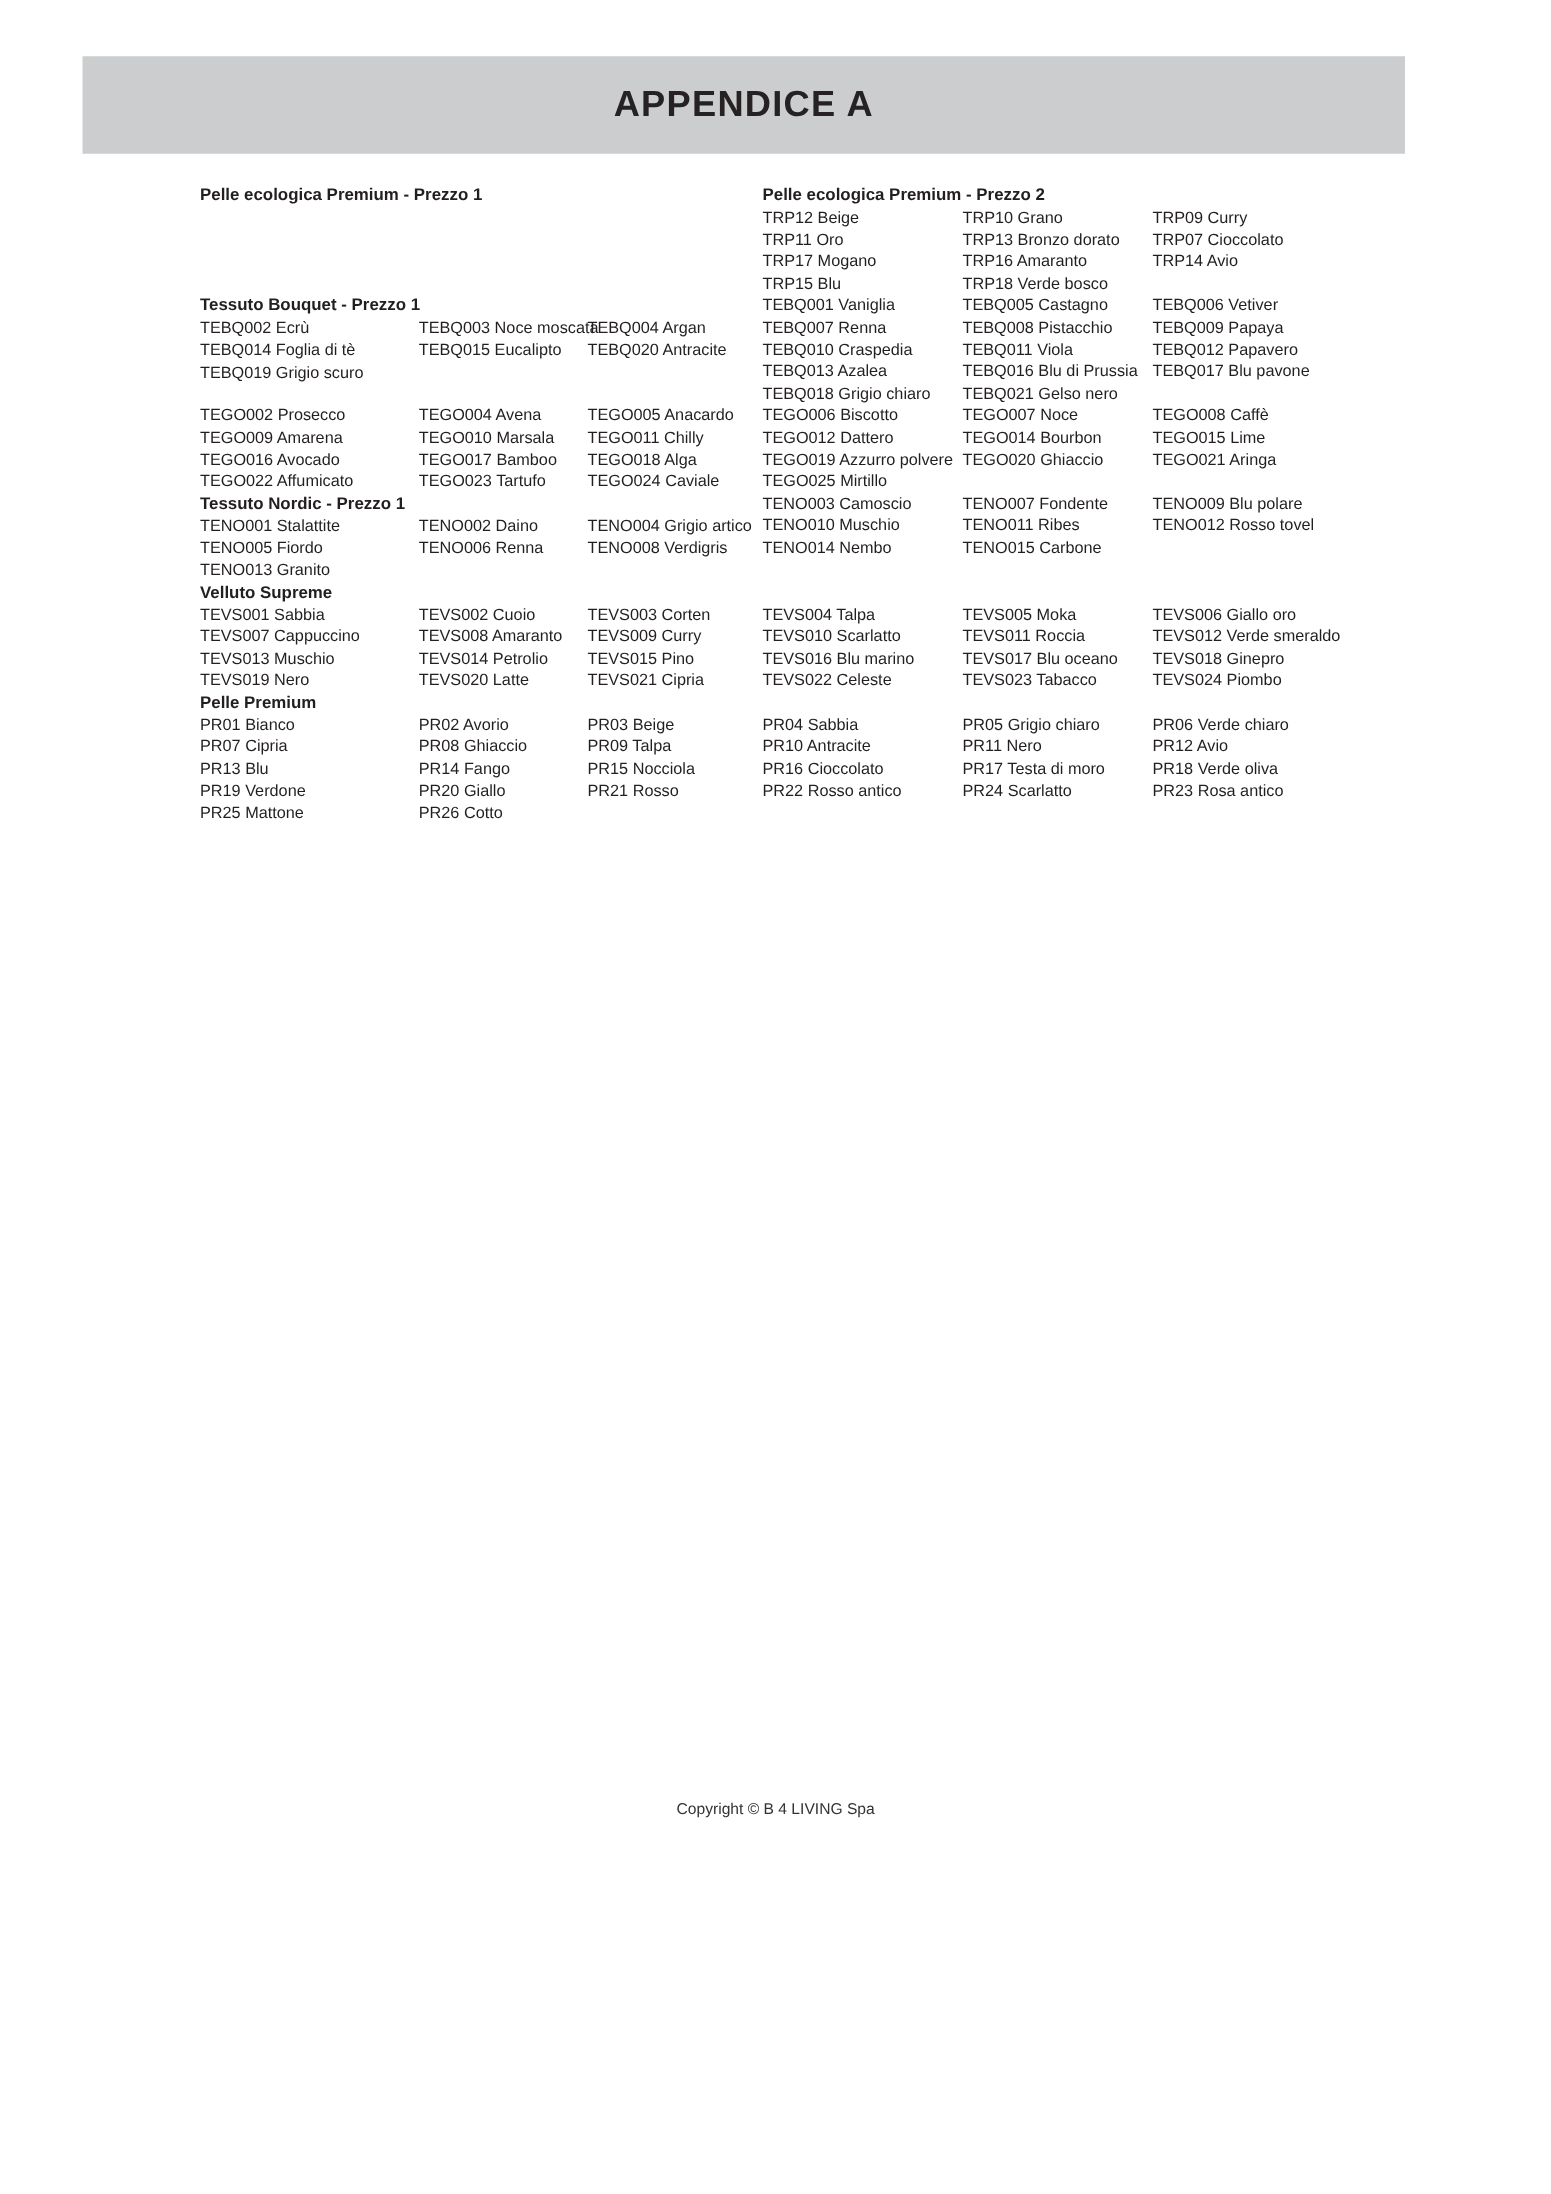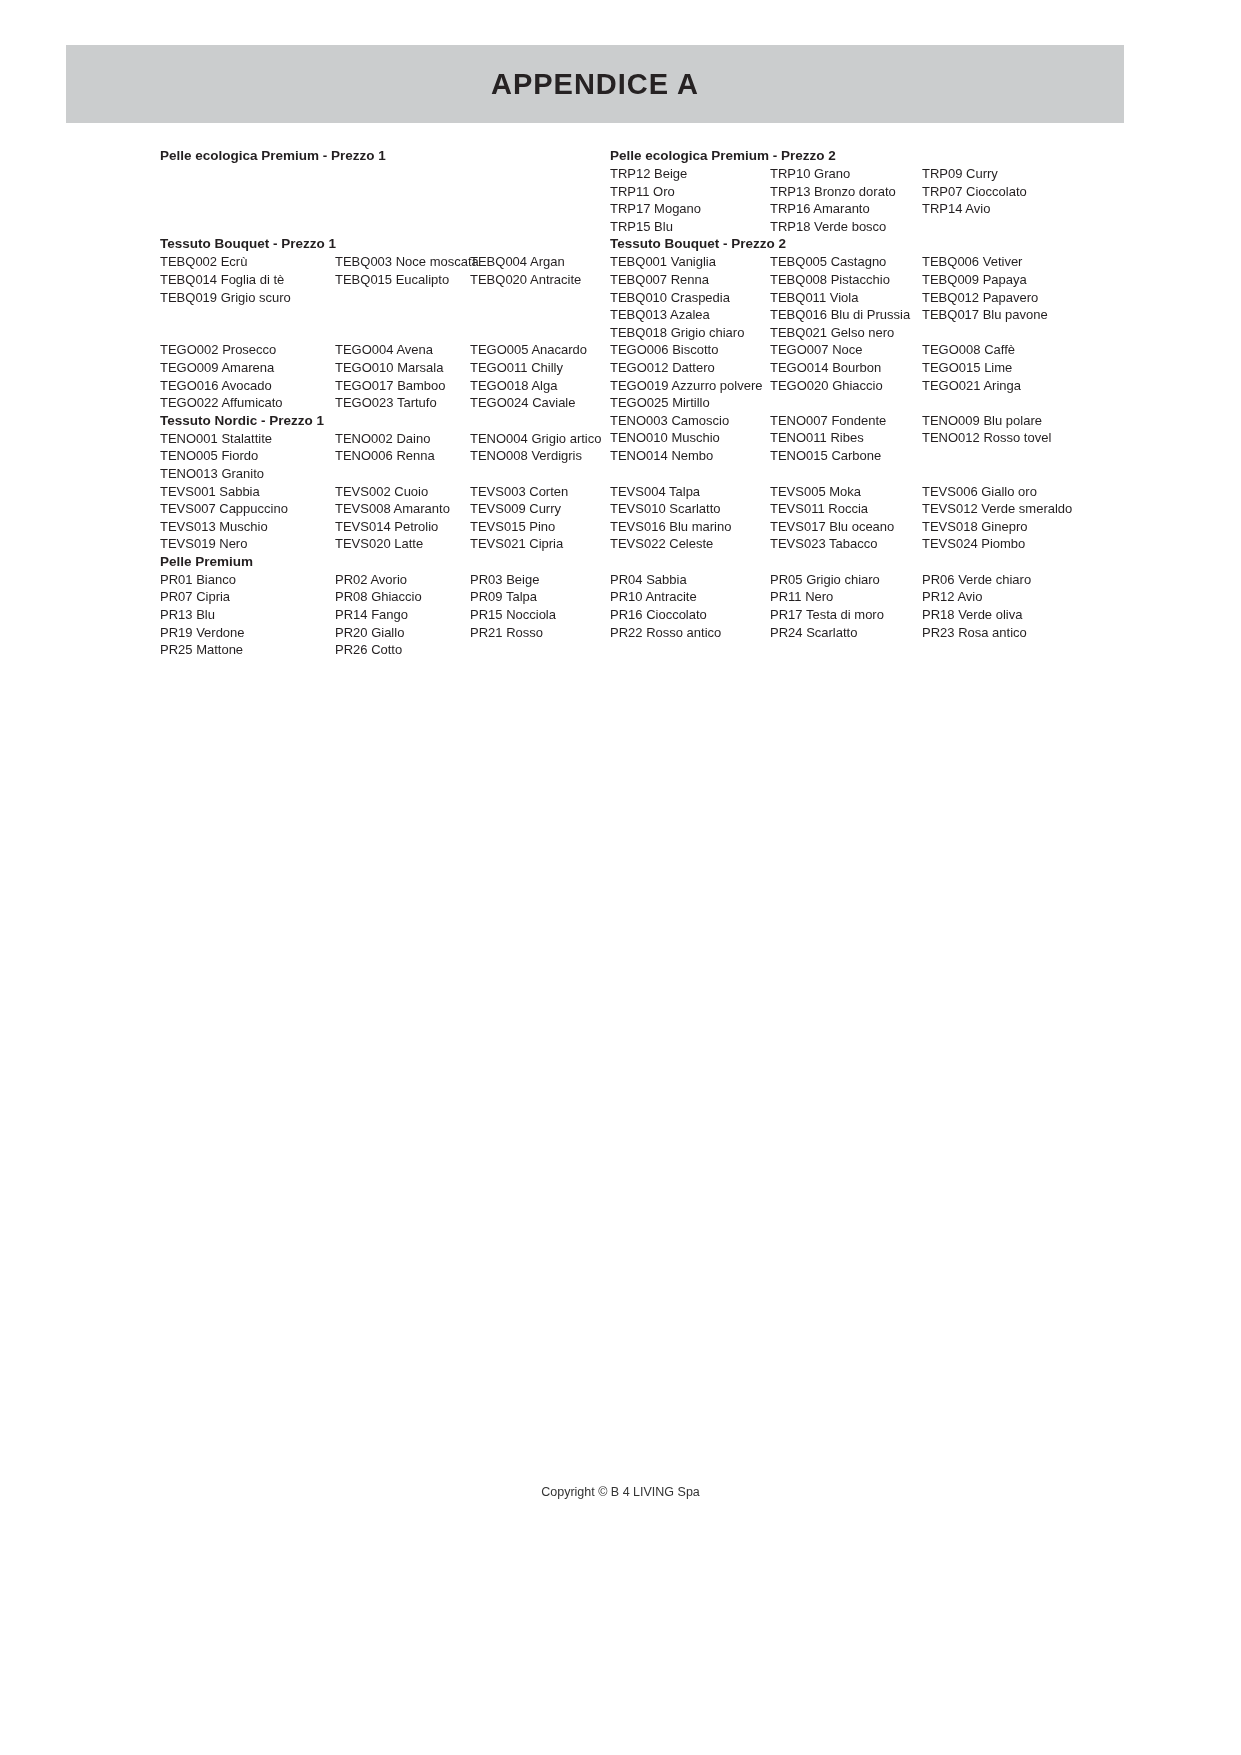--- a/index.html
+++ b/index.html
@@ -58,21 +58,21 @@
   .grid.cols-right { grid-template-columns: 160px 152px auto; }
   .grid.cols-full  { grid-template-columns: 175px 135px 140px 160px 152px auto; }
   .cell {
     font-size: 13px;
     line-height: 17.6px;
     white-space: nowrap;
   }
   .footer {
     position: absolute;
     left: 0;
-    top: 1485px;
+    top: 1440px;
     width: 100%;
     text-align: center;
     font-size: 12.5px;
     color: #333333;
   }
 </style>
 </head>
 <body>
 
 <div class="page">
@@ -111,21 +111,20 @@
             <div class="cell">TEBQ004 Argan</div>
             <div class="cell">TEBQ014 Foglia di tè</div>
             <div class="cell">TEBQ015 Eucalipto</div>
             <div class="cell">TEBQ020 Antracite</div>
             <div class="cell">TEBQ019 Grigio scuro</div>
             <div class="cell"></div>
             <div class="cell"></div>
           </div>
         </div>
         <div class="section">
-          <div class="section-title">Tessuto Bouquet - Prezzo 2</div>
           <div class="grid cols-right">
             <div class="cell">TEBQ001 Vaniglia</div>
             <div class="cell">TEBQ005 Castagno</div>
             <div class="cell">TEBQ006 Vetiver</div>
             <div class="cell">TEBQ007 Renna</div>
             <div class="cell">TEBQ008 Pistacchio</div>
             <div class="cell">TEBQ009 Papaya</div>
             <div class="cell">TEBQ010 Craspedia</div>
             <div class="cell">TEBQ011 Viola</div>
             <div class="cell">TEBQ012 Papavero</div>
@@ -192,20 +191,21 @@
             <div class="cell">TENO011 Ribes</div>
             <div class="cell">TENO012 Rosso tovel</div>
             <div class="cell">TENO014 Nembo</div>
             <div class="cell">TENO015 Carbone</div>
             <div class="cell"></div>
           </div>
         </div>
       </div>
       <div class="band">
         <div class="section">
+          <div class="section-title">Velluto Supreme</div>
           <div class="grid cols-full">
             <div class="cell">TEVS001 Sabbia</div>
             <div class="cell">TEVS002 Cuoio</div>
             <div class="cell">TEVS003 Corten</div>
             <div class="cell">TEVS004 Talpa</div>
             <div class="cell">TEVS005 Moka</div>
             <div class="cell">TEVS006 Giallo oro</div>
             <div class="cell">TEVS007 Cappuccino</div>
             <div class="cell">TEVS008 Amaranto</div>
             <div class="cell">TEVS009 Curry</div>

